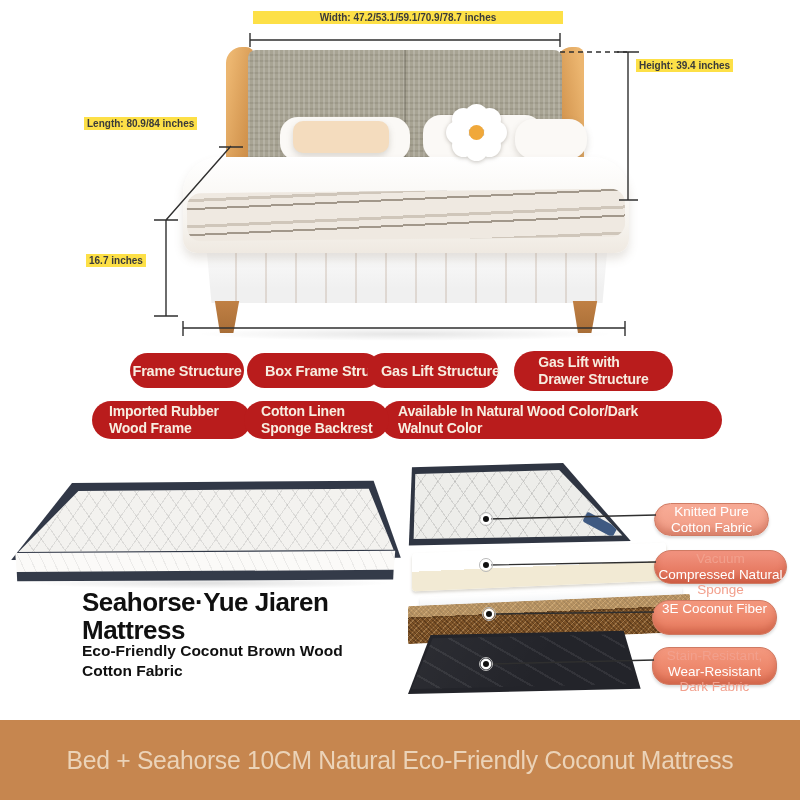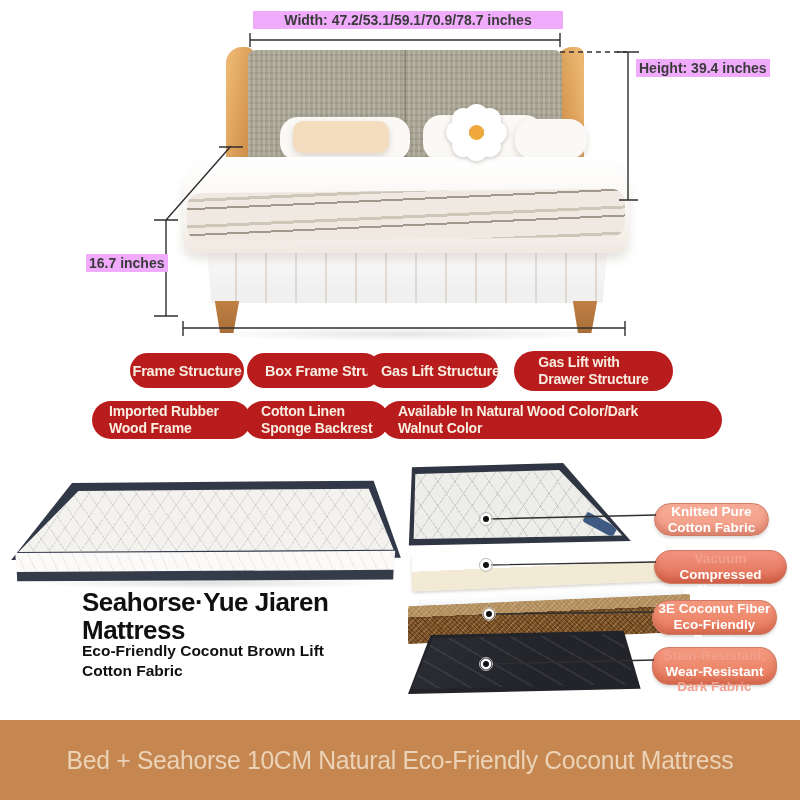--- a/index.html
+++ b/index.html
@@ -1,19 +1,19 @@
 <!DOCTYPE html>
 <html><head>
 <meta charset="utf-8">
 <style>
   html,body{margin:0;padding:0;background:#fff;}
   #canvas{position:relative;width:800px;height:800px;background:#ffffff;overflow:hidden;
           font-family:"Liberation Sans", sans-serif;}
   
-  .dim{position:absolute;color:#3a3a3a;font-weight:bold;font-size:14px;background:#f0abfc;
+  .dim{position:absolute;color:#3a3a3a;font-weight:bold;font-size:10px;background:#fde047;
        padding:1px 3px;white-space:nowrap;z-index:12;}
   .dim.center{text-align:center;}
   #dim-top-width{left:253px;top:11px;width:304px;}
   #dim-height{left:636px;top:59px;}
   #dim-length{left:84px;top:117px;}
   #dim-leg{left:86px;top:254px;}
   #dim-bottom-width{left:252px;top:302px;width:300px;}
   
   #lines-svg{position:absolute;left:0;top:0;width:800px;height:800px;z-index:10;pointer-events:none;}
   
@@ -103,27 +103,27 @@
      background-image:linear-gradient(180deg,rgba(255,225,170,.45) 0 30%,rgba(0,0,0,.12) 30% 34%,transparent 34%),
         repeating-linear-gradient(45deg,rgba(40,20,5,.35) 0 1px,transparent 1px 3px),
         repeating-linear-gradient(-45deg,rgba(255,215,160,.28) 0 1px,transparent 1px 4px);}
   .ly-dark-edge{inset:0;clip-path:polygon(8% 71.5%,76.5% 69.8%,82.5% 92.5%,0 94.5%);background:#23242a;}
   .ly-dark{inset:0;clip-path:polygon(8.8% 72.8%,75.6% 71.2%,80.6% 90.6%,1.2% 92.6%);
      background:linear-gradient(120deg,#57534d,#46433f 60%,#3b3935);
      background-image:repeating-linear-gradient(30deg,rgba(255,255,255,.07) 0 2px,transparent 2px 16px),
         linear-gradient(120deg,rgba(255,255,255,.08),transparent 60%);}
   
   .llabel{position:absolute;border-radius:17px;display:flex;flex-direction:column;align-items:center;
-     justify-content:space-between;font-weight:bold;font-size:13.5px;line-height:15.5px;color:#fff;
+     justify-content:flex-start;font-weight:normal;font-size:13.5px;line-height:15.5px;color:#fff;
      text-align:center;z-index:4;border:1px solid #cf7a63;
      box-shadow:0 2px 3px rgba(0,0,0,.15), inset 0 -5px 7px rgba(150,50,30,.28);}
   .llabel .out{color:#F2A08D;}
   #llabel-1{left:654px;top:503px;width:113px;height:31px;background:linear-gradient(180deg,#F8AC97,#F09B84);}
   #llabel-2{left:654px;top:550px;width:131px;height:32px;background:linear-gradient(180deg,#F29480,#E06C52);}
-  #llabel-3{left:652px;top:600px;width:123px;height:33px;background:linear-gradient(180deg,#F4997F,#E87A5D);}
+  #llabel-3{left:652px;top:600px;width:123px;height:33px;background:linear-gradient(180deg,#F4997F,#E87A5D);gap:20px;}
   #llabel-4{left:652px;top:647px;width:123px;height:36px;background:linear-gradient(180deg,#F4997F,#E87A5D);}
   
   .banner{position:absolute;left:0;top:720px;width:800px;height:80px;background:#C6864F;z-index:6;
      display:flex;align-items:center;justify-content:center;}
   .banner-text{color:#EBD3B8;font-size:26px;letter-spacing:-.3px;display:inline-block;
      transform:scaleX(.95);white-space:nowrap;}
 </style>
 </head>
 <body>
 
@@ -142,20 +142,21 @@
     <div class="rail"></div>
     <div class="leg left"></div>
     <div class="leg right"></div>
     <div class="duvet"></div>
     <div class="blanket"></div>
     <div class="floor-shadow"></div>
   </div>
 
   <div class="dim center" id="dim-top-width">Width: 47.2/53.1/59.1/70.9/78.7 inches</div>
   <div class="dim" id="dim-height">Height: 39.4 inches</div>
+  <div class="dim" id="dim-length">Length: 80.9/84 inches</div>
   <div class="dim" id="dim-leg">16.7 inches</div>
 
   <div class="pill c1" id="pill-r1-1">Frame Structure</div>
   <div class="pill ov" id="pill-r1-2">Box Frame Structure</div>
   <div class="pill ov" id="pill-r1-3">Gas Lift Structure</div>
   <div class="pill mlc" id="pill-r1-4">Gas Lift with
 Drawer Structure</div>
   <div class="pill ml" id="pill-r2-1">Imported Rubber
 Wood Frame</div>
   <div class="pill ml" id="pill-r2-3">Available In Natural Wood Color/Dark
@@ -166,21 +167,21 @@
   <div class="lmat">
     <div class="lm-shadow"></div>
     <div class="lm-edge"></div>
     <div class="lm-top"></div>
     <div class="lm-side"></div>
     <div class="lm-bot"></div>
   </div>
 
   <div class="mat-title">Seahorse·Yue Jiaren
 Mattress</div>
-  <div class="mat-sub">Eco-Friendly Coconut Brown Lift
+  <div class="mat-sub">Eco-Friendly Coconut Brown Wood
 Cotton Fabric</div>
 
   <div class="layers">
     <div class="ly-quilt-edge"></div>
     <div class="ly-quilt">
         <div class="ly-patch"></div>
       </div>
     <div class="ly-sponge"></div>
     <div class="ly-sheet"></div>
     <div class="ly-coir"></div>

